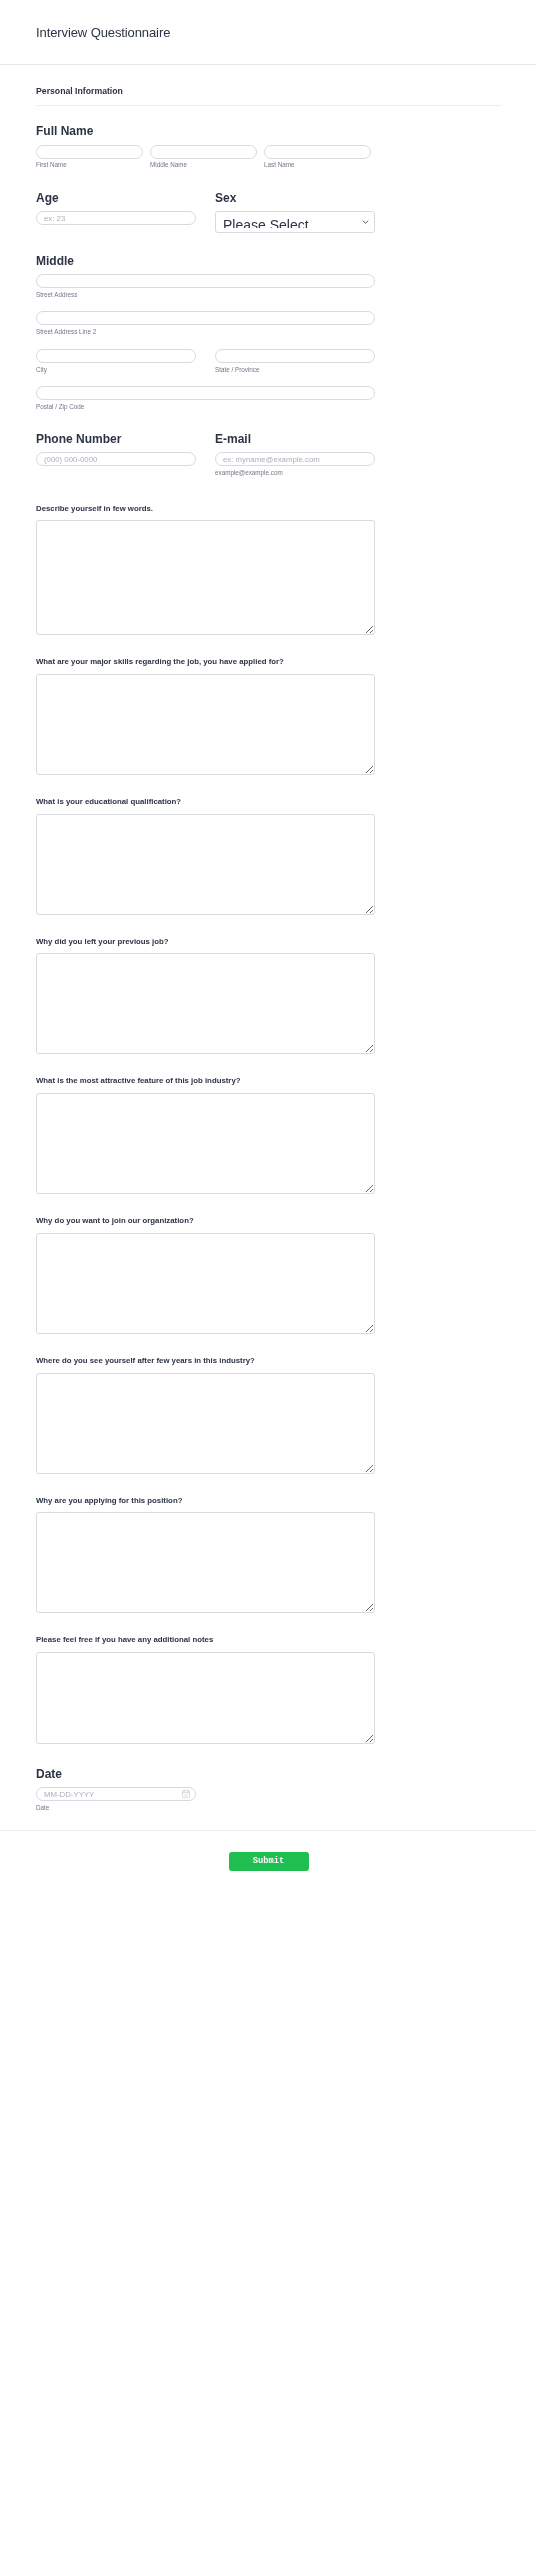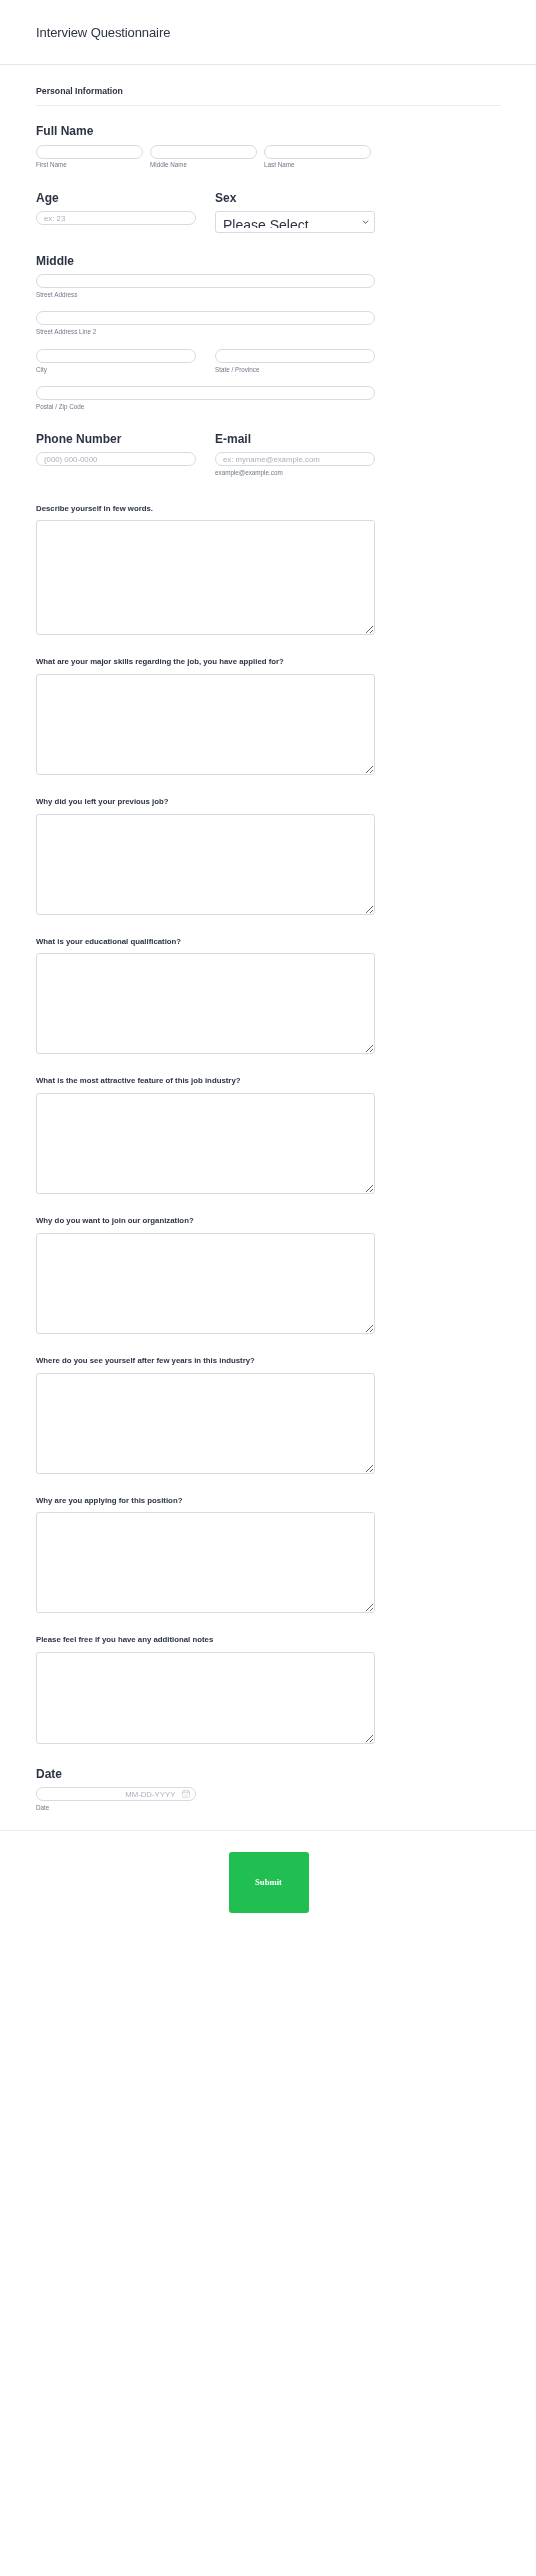--- a/index.html
+++ b/index.html
@@ -131,21 +131,21 @@
     top: 50%;
     transform: translateY(-50%);
     pointer-events: none;
     width: 7px;
     height: 7px;
     display: block;
   }
 
   
   .date-wrap { position: relative; width: 160px; }
-  .date-wrap .txt { padding-right: 19.6px; text-align: right; }
+  .date-wrap .txt { padding-right: 19.6px; }
   .cal-icon {
     position: absolute;
     right: 6.3px;
     top: 50%;
     transform: translateY(-50%);
     width: 8px;
     height: 8.7px;
     pointer-events: none;
   }
 
@@ -181,24 +181,24 @@
   
   .form-footer {
     margin-top: 8px;
     border-top: 0.6px solid #ecedf1;
     padding: 21px 36px 23px 36px;
     text-align: center;
   }
   .submit-btn {
     display: inline-block;
     min-width: 80px;
-    padding: 25px 22px;
+    padding: 4px 22px;
     background: #21bf51;
     color: #ffffff;
-    font-family: Liberation Serif, serif;
+    font-family: Liberation Mono, monospace;
     font-size: 8.7px;
     font-weight: 600;
     border: none;
     border-radius: 2.9px;
     cursor: pointer;
     line-height: 1.2;
   }
 </style>
 </head>
 <body>
@@ -303,26 +303,26 @@
       <label class="q-label">Describe yourself in few words.</label>
       <textarea class="ta h-big" style=""></textarea>
     </div>
 
     <div class="q-block">
       <label class="q-label">What are your major skills regarding the job, you have applied for?</label>
       <textarea class="ta h-mid" style=""></textarea>
     </div>
 
     <div class="q-block">
+      <label class="q-label">What is your educational qualification?</label>
+      <textarea class="ta h-mid" style=""></textarea>
+    </div>
+
+    <div class="q-block">
       <label class="q-label">Why did you left your previous job?</label>
-      <textarea class="ta h-mid" style=""></textarea>
-    </div>
-
-    <div class="q-block">
-      <label class="q-label">What is your educational qualification?</label>
       <textarea class="ta h-mid" style=""></textarea>
     </div>
 
     <div class="q-block">
       <label class="q-label">What is the most attractive feature of this job industry?</label>
       <textarea class="ta h-mid" style=""></textarea>
     </div>
 
     <div class="q-block">
       <label class="q-label">Why do you want to join our organization?</label>

